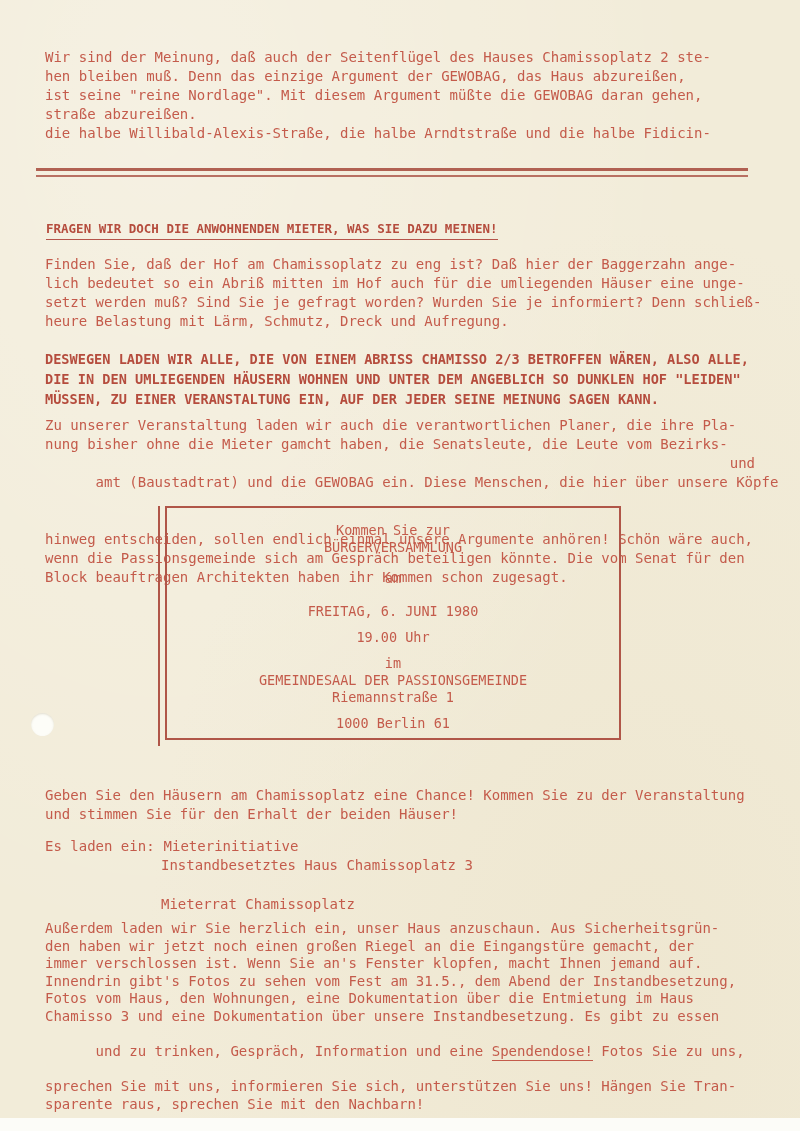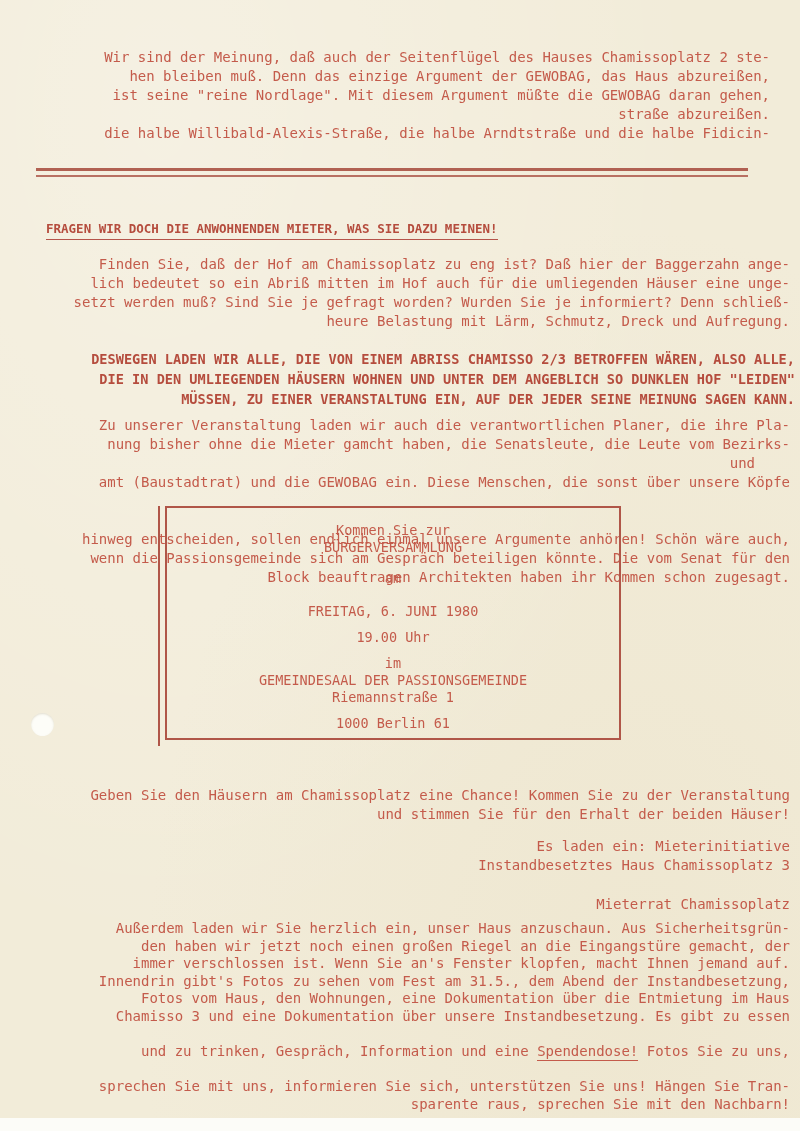--- a/index.html
+++ b/index.html
@@ -10,21 +10,21 @@
     overflow:hidden;
   }
   .paper{
     position:absolute;left:0;top:0;width:800px;height:1118px;
     background:#f2ecd9;
     background-image:
       radial-gradient(ellipse at 20% 10%, rgba(255,255,255,0.25), rgba(255,255,255,0) 60%),
       radial-gradient(ellipse at 80% 90%, rgba(222,208,170,0.18), rgba(255,255,255,0) 55%);
     box-shadow:0 1px 3px rgba(120,110,85,0.35);
   }
-  .block{position:absolute;color:#c45b4b;font-size:14px;line-height:19px;letter-spacing:0;text-align:right;}
+  .block{position:absolute;color:#c45b4b;font-size:14px;line-height:19px;letter-spacing:0;}
   .ln{white-space:pre;}
   .caps{color:#b54c3d;font-weight:bold;font-size:13.6px;line-height:20px;}
   .heading-wrap{position:absolute;}
   .heading{
     display:inline-block;color:#b54c3d;font-weight:bold;font-size:12.5px;
     border-bottom:1.5px solid #b5544a;padding-bottom:3px;white-space:pre;
   }
   .rule{position:absolute;left:36px;width:712px;}
   .rule .rl{background:#aa5143;}
   .rule .rl.a{height:3px;opacity:.9;}
@@ -92,21 +92,21 @@
       <div class="ln">DIE IN DEN UMLIEGENDEN HÄUSERN WOHNEN UND UNTER DEM ANGEBLICH SO DUNKLEN HOF "LEIDEN"</div>
       <div class="ln">MÜSSEN, ZU EINER VERANSTALTUNG EIN, AUF DER JEDER SEINE MEINUNG SAGEN KANN.</div>
     </div>
 
   <div class="block" style="left:45px;top:416px;right:10px;">
     <div>
         <div class="ln">Zu unserer Veranstaltung laden wir auch die verantwortlichen Planer, die ihre Pla-</div>
         <div class="ln">nung bisher ohne die Mieter gamcht haben, die Senatsleute, die Leute vom Bezirks-</div>
       </div>
     <div class="ln mline">
-      <span>amt (Baustadtrat) und die GEWOBAG ein. Diese Menschen, die sonst über unsere Köpfe</span>
+      <span>amt (Baustadtrat) und die GEWOBAG ein. Diese Menschen, die hier über unsere Köpfe</span>
       <span class="margin-word">und</span>
     </div>
     <div>
         <div class="ln">hinweg entscheiden, sollen endlich einmal unsere Argumente anhören! Schön wäre auch,</div>
         <div class="ln">wenn die Passionsgemeinde sich am Gespräch beteiligen könnte. Die vom Senat für den</div>
         <div class="ln">Block beauftragen Architekten haben ihr Kommen schon zugesagt.</div>
       </div>
   </div>
 
   <div class="invite-box">

